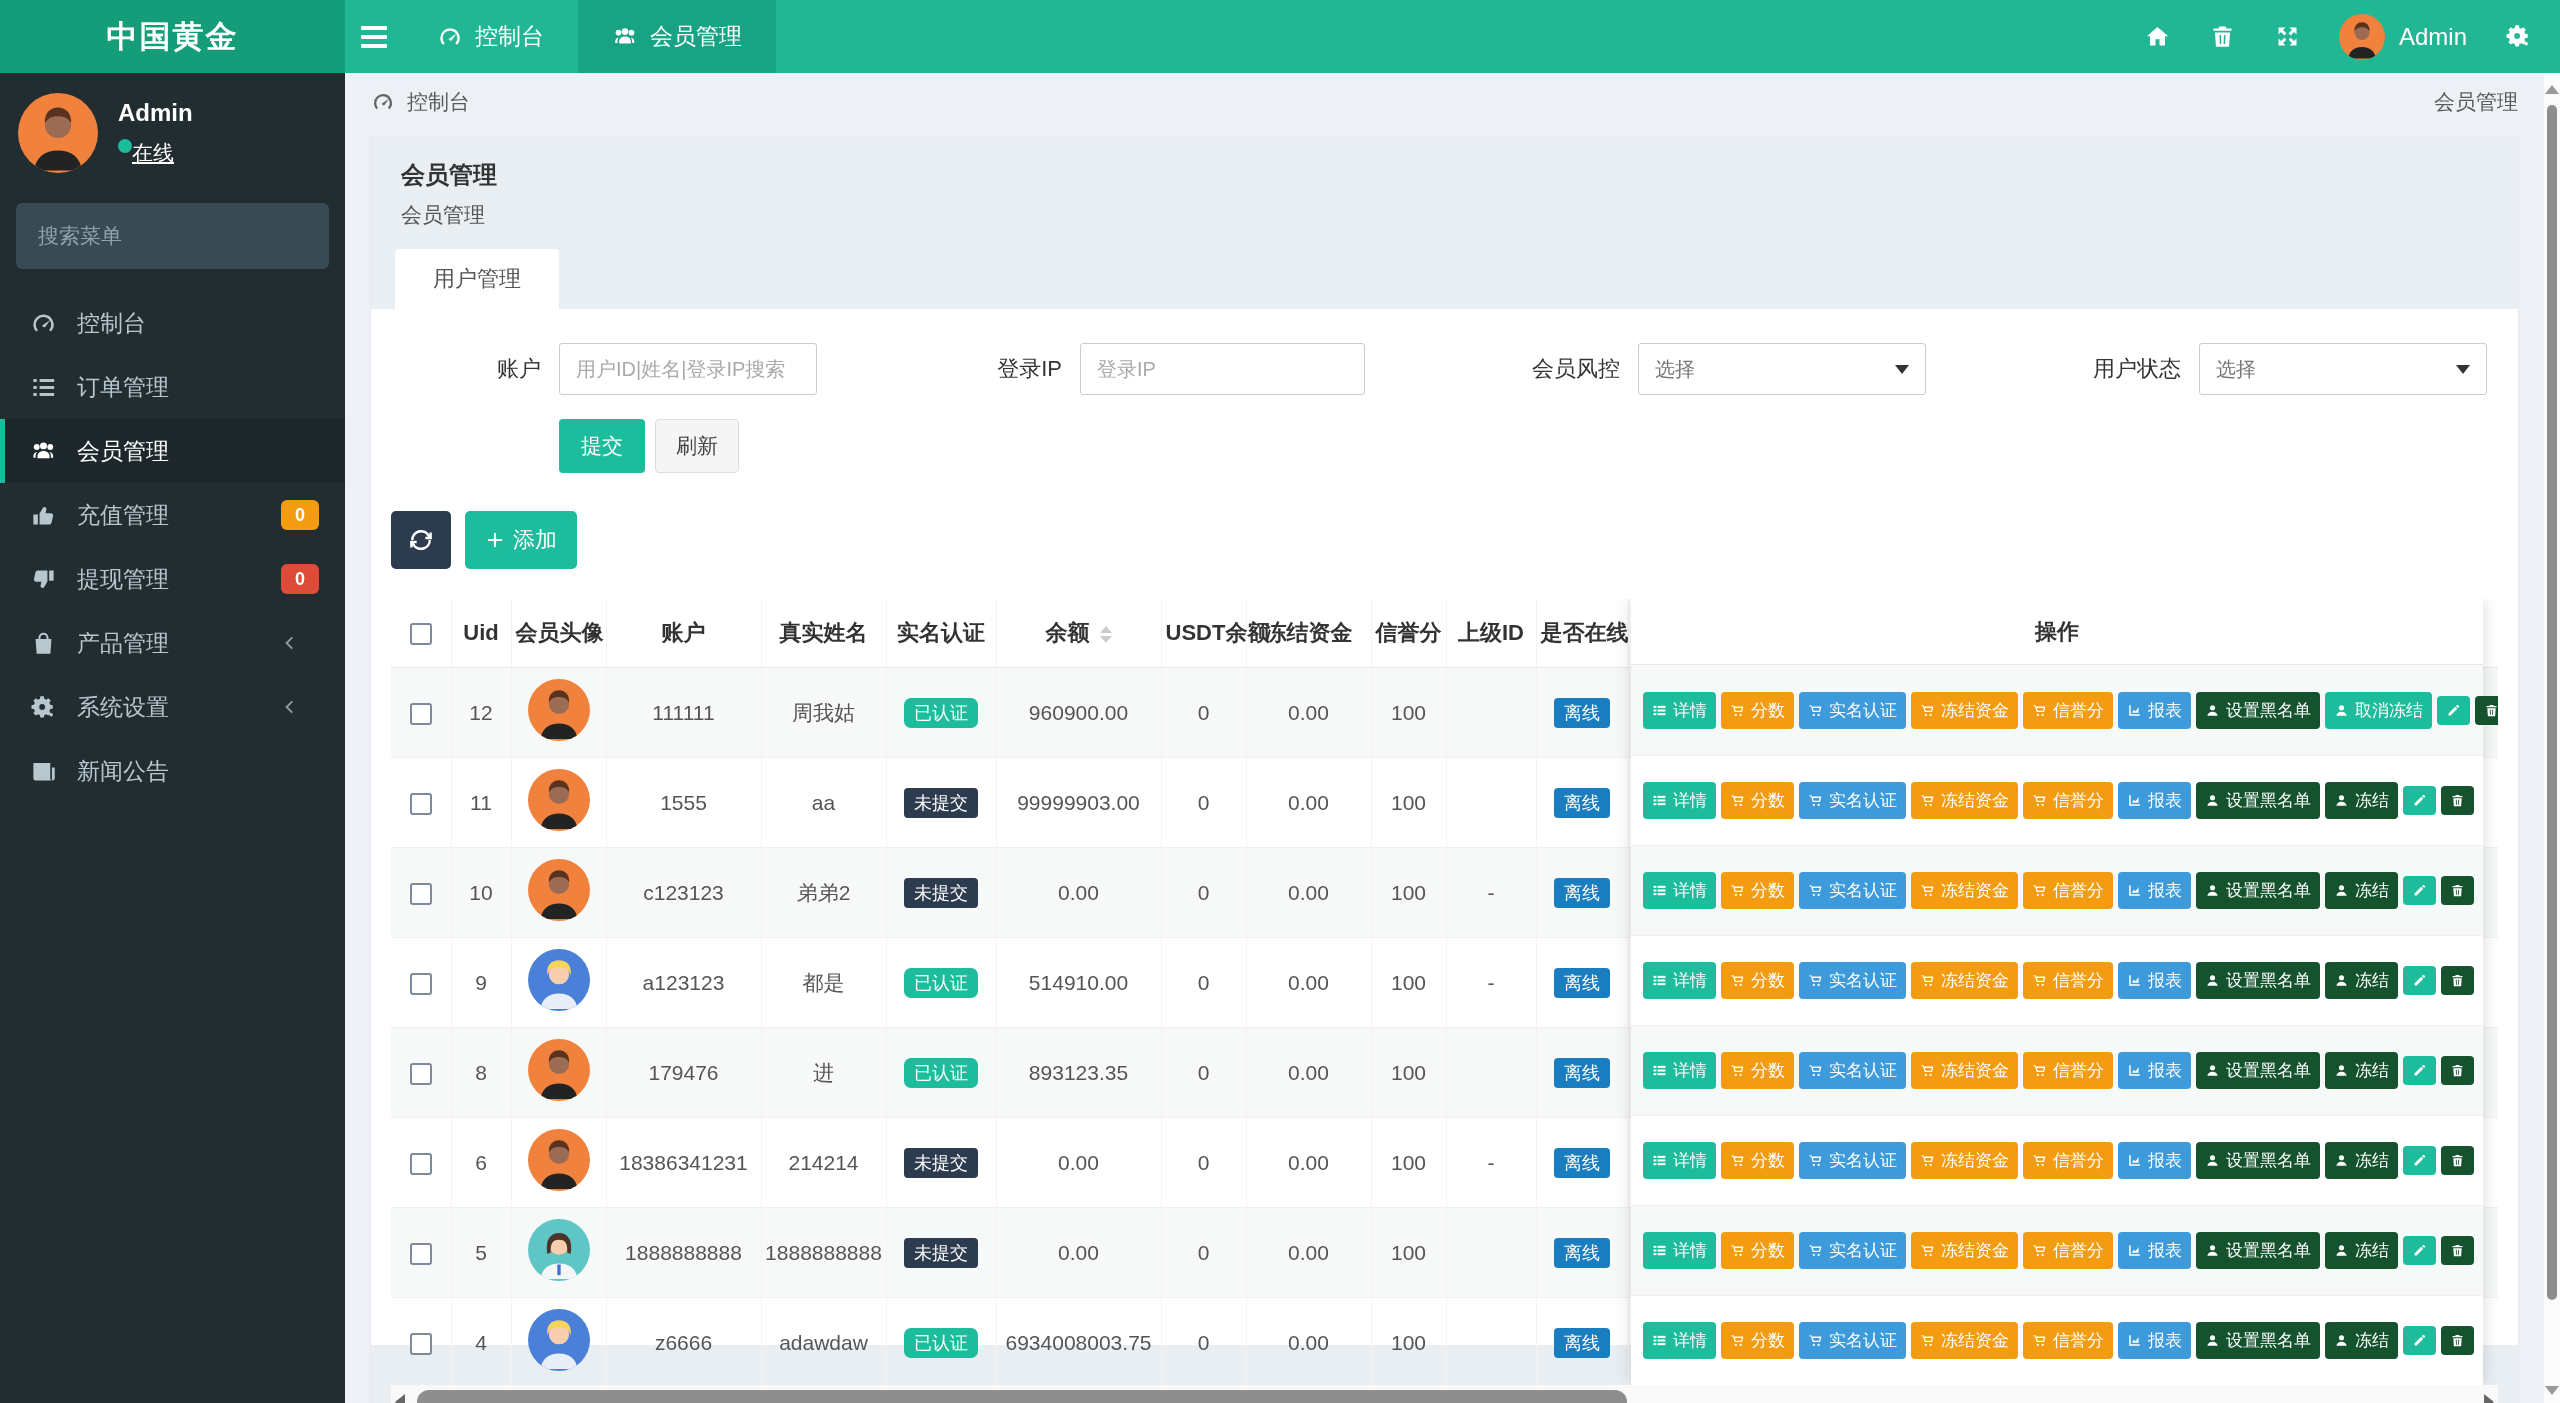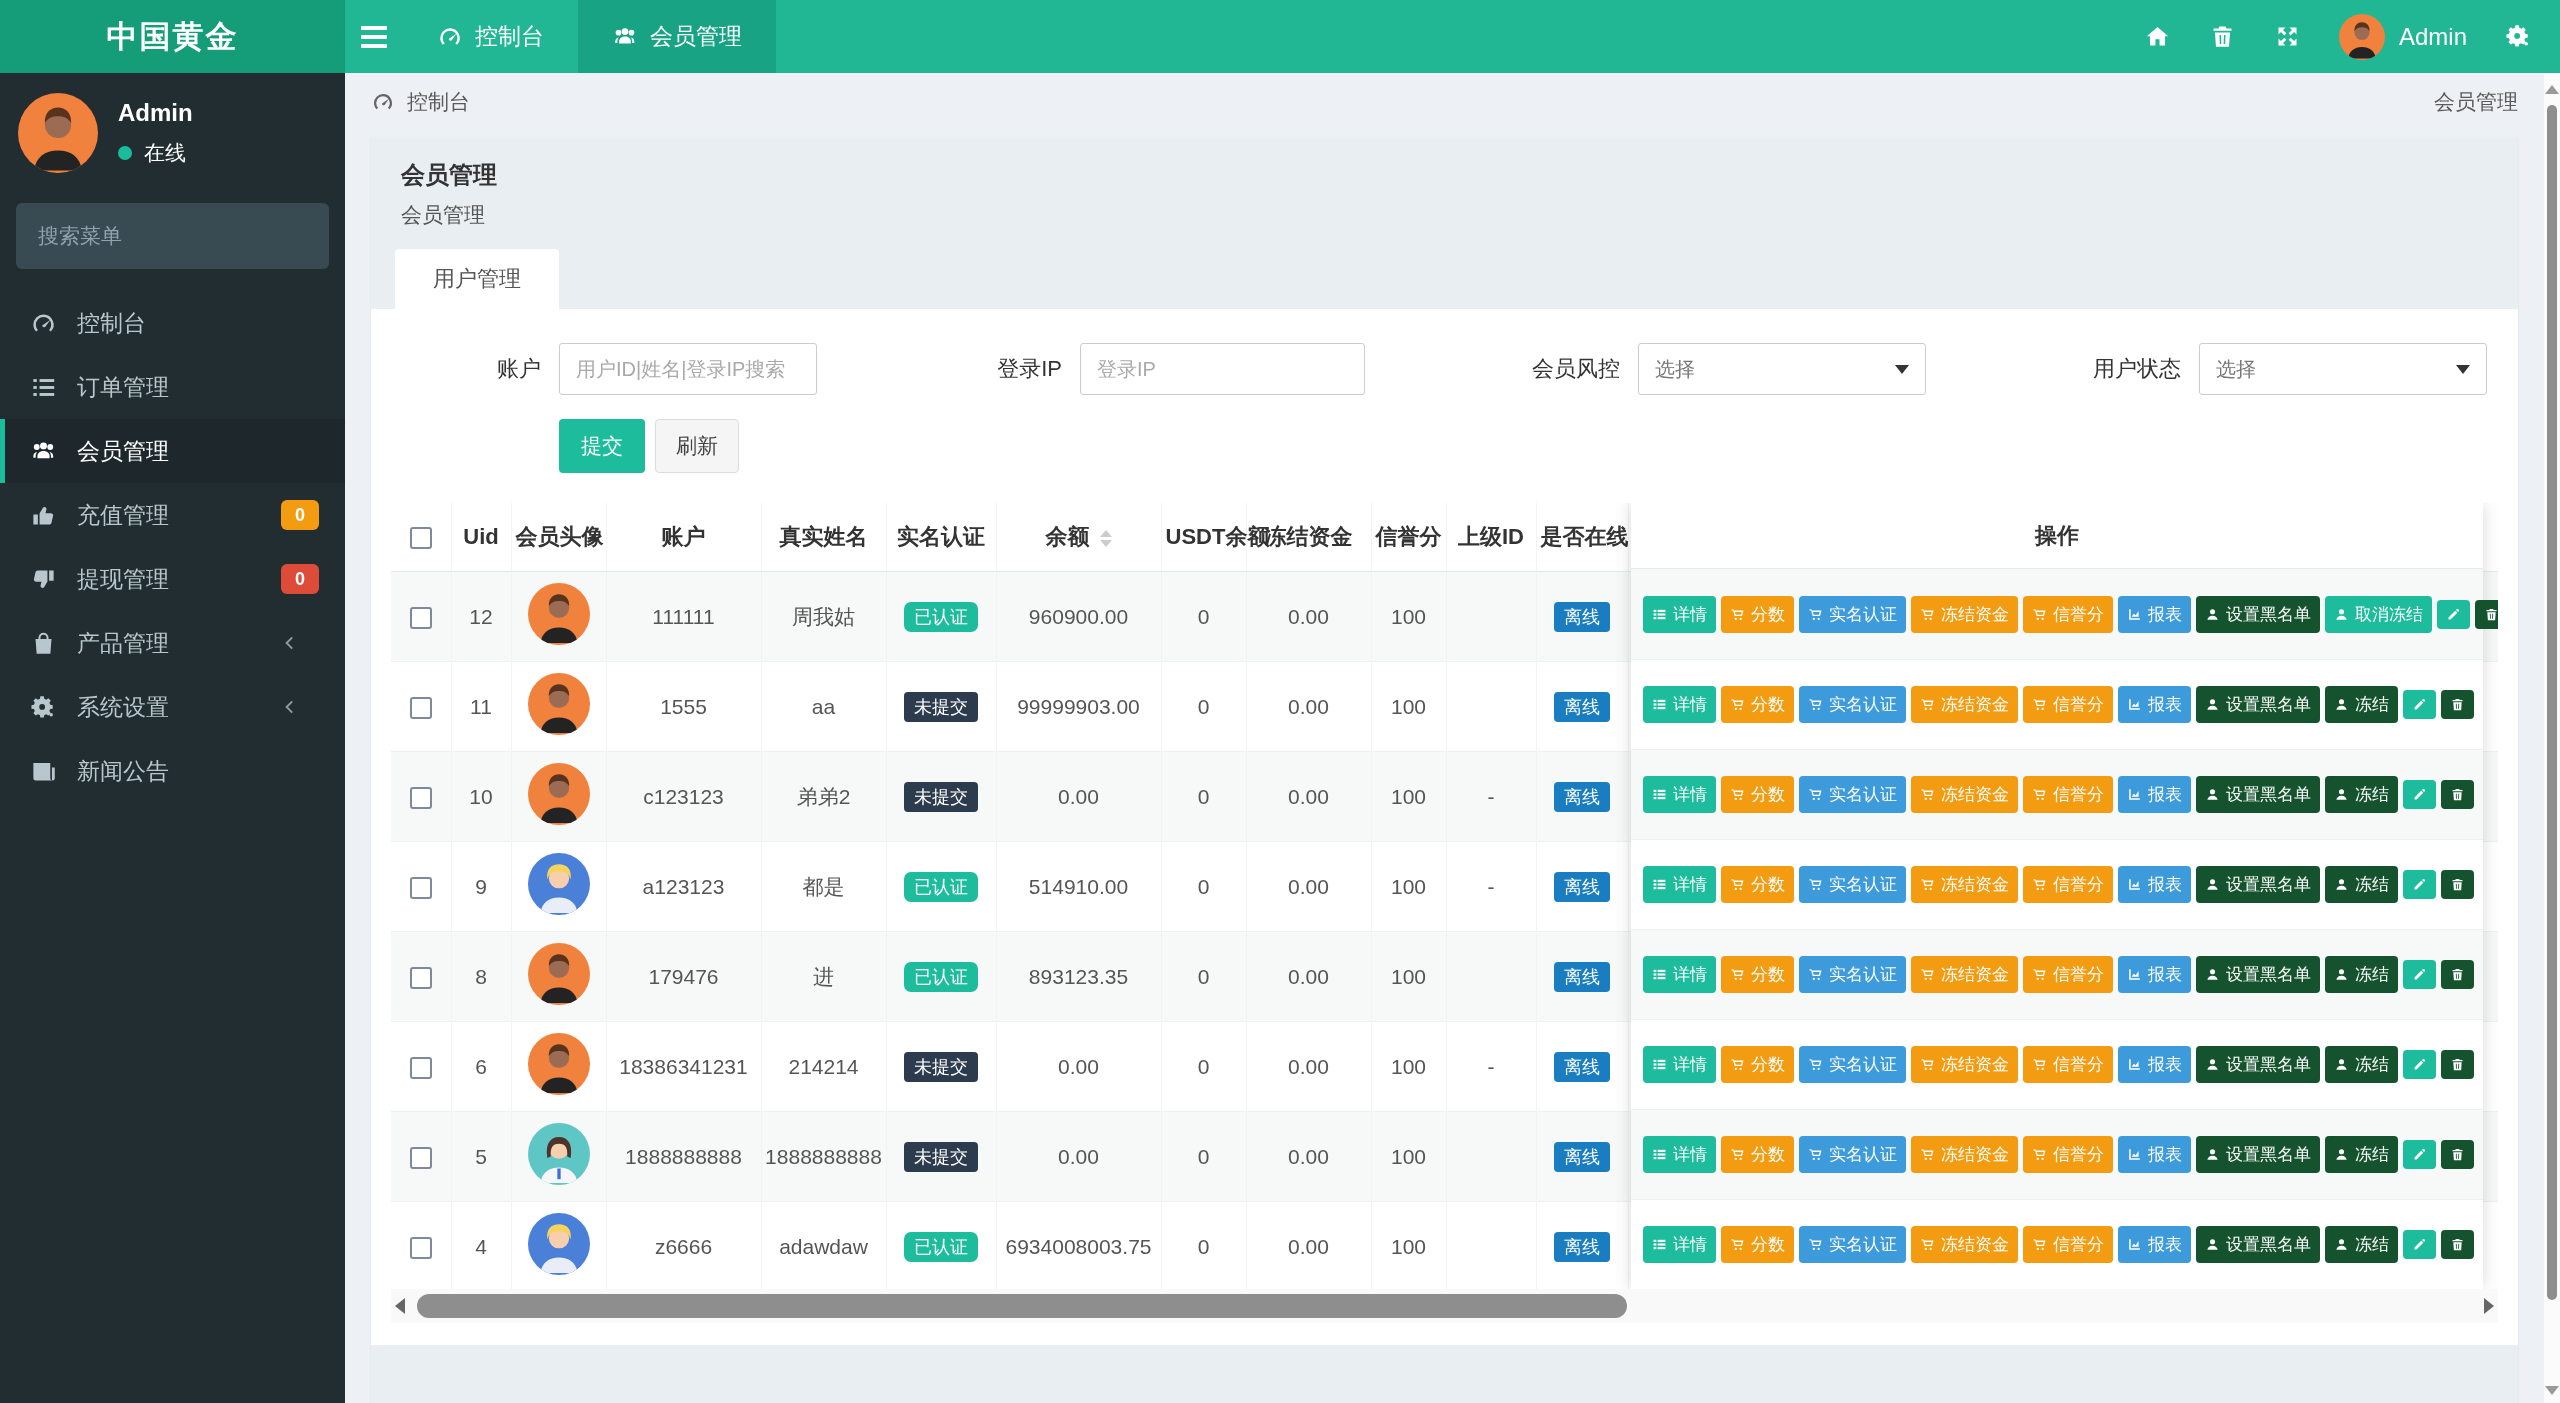--- a/index.html
+++ b/index.html
@@ -24,21 +24,21 @@
   #tb-user span { font-size:24px; }
   .avatar { border-radius:50%; overflow:hidden; display:inline-block; line-height:0; }
   .avatar svg { width:100%; height:100%; }
 
   
   #sidebar { position:absolute; left:0; top:73px; width:345px; bottom:0; background:#222d32; z-index:20; }
   #user-panel { display:flex; align-items:center; padding:20px 18px 14px 18px; }
   #user-panel .avatar { width:80px; height:80px; }
   #user-info { margin-left:20px; }
   #user-name { color:#fff; font-size:24px; font-weight:bold; }
-  #user-status { display:flex; align-items:center; gap:12px; margin-top:12px; color:#fff; font-size:21px; }
+  #user-status { display:flex; margin-top:12px; color:#fff; font-size:21px;text-decoration:underline; }
   #user-status .dot { width:14px; height:14px; border-radius:50%; background:#1abc9c; }
   #menu-search { margin:16px 16px 22px 16px; height:66px; background:#384a52; border-radius:6px; display:flex; align-items:center; }
   #menu-search input { flex:1; background:transparent; border:none; outline:none; color:#cfd8dc; font-size:21px; padding:0 22px; font-family:inherit; }
   #menu-search input::placeholder { color:#8fa3ac; }
   #menu-search .ico { width:26px; height:26px; color:#90a4ab; margin-right:22px; cursor:pointer; }
   .mi { height:64px; display:flex; align-items:center; padding:0 26px 0 30px; color:#b8c7ce; font-size:23px; cursor:pointer; }
   .mi .ico { width:27px; height:27px; margin-right:20px; flex:0 0 auto; }
   .mi.active { background:#1e282c; color:#fff; border-left:5px solid #1abc9c; padding-left:25px; }
   .mi .badge { margin-left:auto; min-width:38px; height:30px; border-radius:6px; color:#fff; font-size:18px; font-weight:bold; display:flex; align-items:center; justify-content:center; padding:0 8px; }
   .mi .chev { margin-left:auto; width:18px; height:18px; color:#8a9ba5; }
@@ -306,20 +306,33 @@
             <span>选择</span>
             <span class="caret"></span>
           </div>
         </div>
 
         <div id="btn-row">
           <button id="btn-submit" class="btn">提交</button>
           <button id="btn-refresh2" class="btn">刷新</button>
         </div>
 
+        <div id="toolbar">
+          <button id="btn-reload" class="btn">
+            <span class="ico"><svg viewBox="0 0 24 24" fill="currentColor">
+                  <path d="M12 5a7 7 0 0 1 6.3 4H16v2.2h6V5h-2.2v2A9.2 9.2 0 0 0 2.8 12H5a7 7 0 0 1 7-7zm7 7a7 7 0 0 1-13.3 3H8v-2.2H2V19h2.2v-2A9.2 9.2 0 0 0 21.2 12H19z"></path>
+                </svg></span>
+          </button>
+          <button id="btn-add" class="btn">
+            <span class="ico"><svg viewBox="0 0 24 24" fill="currentColor">
+                  <path d="M10.7 3.5h2.6v7.2h7.2v2.6h-7.2v7.2h-2.6v-7.2H3.5v-2.6h7.2z"></path>
+                </svg></span>
+            <span>添加</span>
+          </button>
+        </div>
 
         <div id="table-wrap">
           <table>
             <colgroup id="cols">
                 <col style="width: 60px;">
                 <col style="width: 60px;">
                 <col style="width: 95px;">
                 <col style="width: 155px;">
                 <col style="width: 125px;">
                 <col style="width: 110px;">

